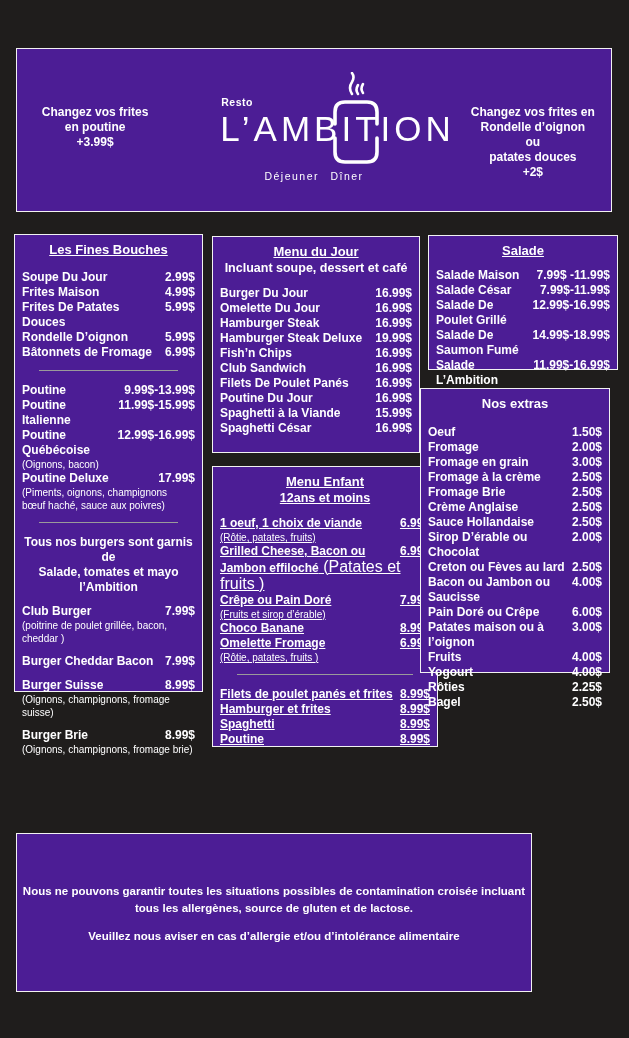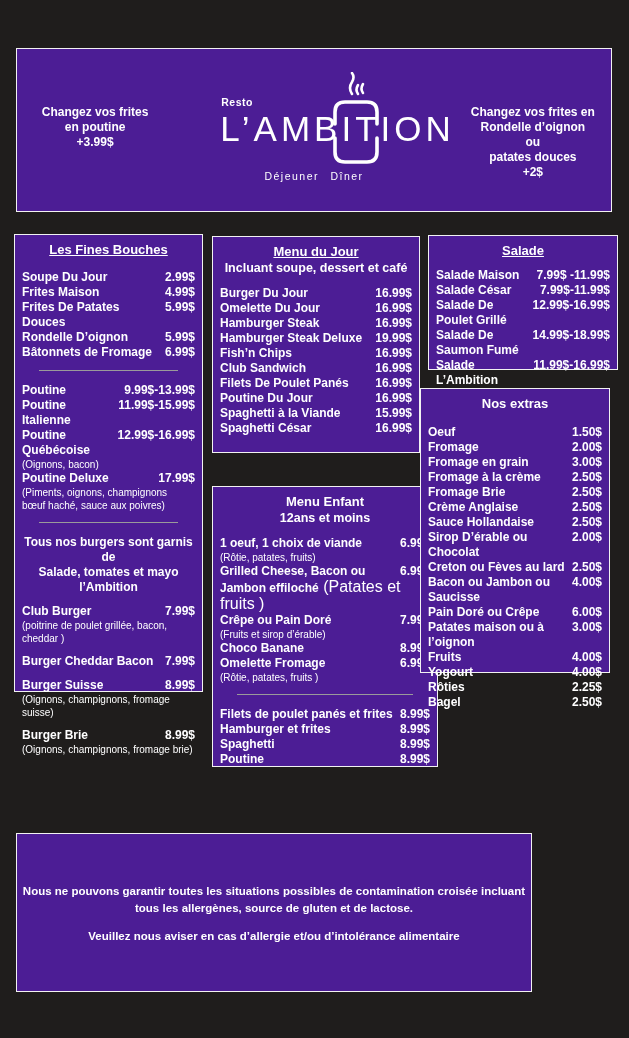--- a/index.html
+++ b/index.html
@@ -22,21 +22,21 @@
   .promo{width:172px;padding-top:56px;text-align:center;font-weight:bold;font-size:12px;line-height:15px;white-space:pre-line;}
   .logo-area{flex:1;text-align:center;padding-top:60px;}
   .logo{position:relative;display:inline-block;margin-left:47px;}
   .logo-resto{position:absolute;left:1px;top:-13px;font-size:10.5px;font-weight:bold;letter-spacing:.5px;}
   .logo-name{font-size:35px;font-weight:300;letter-spacing:4px;position:relative;z-index:2;}
   .cup-svg{position:absolute;left:calc(58% - 29px);top:-37px;z-index:1;}
   .tagline{margin-top:21px;font-size:10.5px;letter-spacing:1.5px;word-spacing:7px;}
   
   #fines-box  {left:14px; top:234px;width:189px;height:458px;}
   #jour-box   {left:212px;top:236px;width:208px;height:217px;}
-  #enfant-box {left:212px;top:486px;width:226px;height:281px;}
+  #enfant-box {left:212px;top:466px;width:226px;height:281px;text-decoration:underline;}
   #salade-box {left:428px;top:235px;width:190px;height:135px;}
   #extras-box {left:420px;top:388px;width:190px;height:285px;}
   .section-title{text-align:center;font-weight:bold;font-size:13px;margin-top:7px;}
   .underlined{text-decoration:underline;}
   .subtitle{text-align:center;font-weight:bold;font-size:12.5px;margin-top:2px;}
   .rows{padding:0 7px;}
   #fines-box .rows{margin-top:13px;}
   #jour-box .rows{margin-top:11px;}
   #enfant-box .rows{margin-top:11px;}
   #salade-box .rows{margin-top:10px;}

